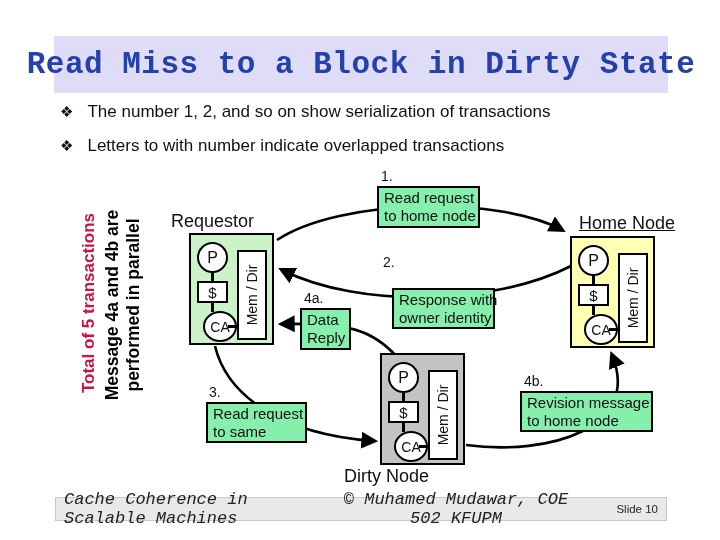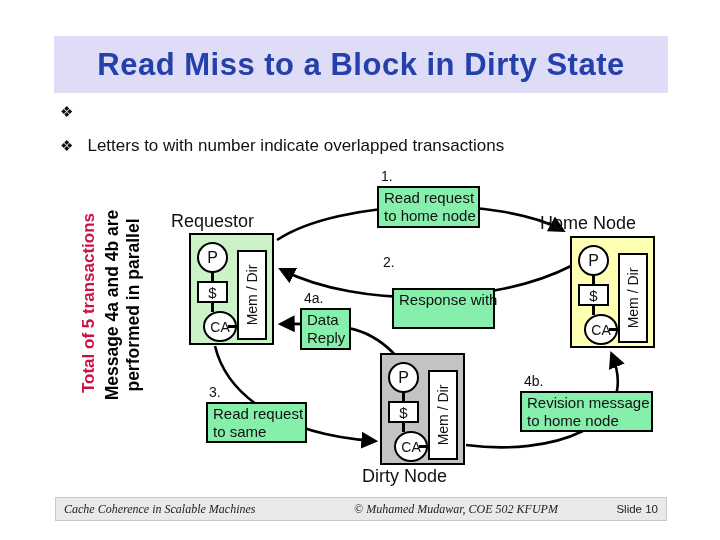--- a/index.html
+++ b/index.html
@@ -7,21 +7,21 @@
     width:720px;height:540px;position:relative;background:#ffffff;
     font-family:"Liberation Sans", sans-serif;overflow:hidden;color:#111;
   }
   .abs{position:absolute;}
   
   .title-band{
     left:54px;top:36px;width:614px;height:57px;
     background:var(--title-bg);display:flex;align-items:center;justify-content:center;
   }
   .title-text{
-    font-family:Liberation Sans, sans-serif;font-weight:bold;font-size:31px;
+    font-family:Liberation Mono, monospace;font-weight:bold;font-size:31px;
     color:var(--title-text);letter-spacing:0.5px;white-space:nowrap;
   }
   
   .bullet-row{left:60px;display:flex;align-items:flex-start;width:640px;}
   .bullet-marker{font-size:15px;margin-right:14px;line-height:21px;}
   .bullet-text{font-size:17px;line-height:21px;}
   
   .note{transform:rotate(-90deg);text-align:center;font-weight:bold;white-space:nowrap;}
   .note-red{left:-21px;top:293px;width:220px;height:20px;font-size:17px;color:var(--note-red);}
   .note-black{left:14px;top:283px;width:220px;height:44px;font-size:17.5px;line-height:21px;color:#000;}
@@ -60,35 +60,36 @@
   .msg-num{font-size:14px;z-index:3;}
   
   .arrows{left:0;top:0;z-index:1;}
   
   .footer-band{
     left:55px;top:497px;width:612px;height:24px;background:var(--footer-bg);
     border:1px solid #c9c9c9;box-sizing:border-box;display:flex;align-items:center;
     padding:0 8px;
   }
   .footer-left,.footer-center{
-    font-family:Liberation Serif, serif;font-style:italic;font-size:12px;color:#222;
+    font-family:Liberation Mono, monospace;font-style:italic;font-size:17px;color:#222;
   }
   .footer-left{width:260px;}
   .footer-center{flex:1;text-align:center;}
   .footer-right{font-size:11.5px;width:70px;text-align:right;color:#222;}
 </style>
 </head>
 <body>
 
 <div class="abs title-band">
   <span class="title-text">Read Miss to a Block in Dirty State</span>
 </div>
 
 <div class="abs bullet-row" style="top:101px;">
   <span class="bullet-marker">❖</span>
+  <span class="bullet-text">The number 1, 2, and so on show serialization of transactions</span>
 </div>
 <div class="abs bullet-row" style="top:135px;">
   <span class="bullet-marker">❖</span>
   <span class="bullet-text">Letters to with number indicate overlapped transactions</span>
 </div>
 
 <div class="abs note note-red">Total of 5 transactions</div>
 <div class="abs note note-black">
   <span>Message 4a and 4b are</span><br>
   <span>performed in parallel</span>
@@ -103,22 +104,22 @@
   <g fill="none" stroke="#000" stroke-width="2.6">
     <path d="M 277 240 C 340 198, 500 196, 562 230" marker-end="url(#arw)"></path>
     <path d="M 571 266 C 495 305, 360 309, 282 270" marker-end="url(#arw)"></path>
     <path d="M 215 346 C 226 392, 276 434, 374 441" marker-end="url(#arw)"></path>
     <path d="M 397 357 C 372 329, 348 323, 282 324" marker-end="url(#arw)"></path>
     <path d="M 466 445 C 550 456, 642 428, 612 355" marker-end="url(#arw)"></path>
   </g>
 </svg>
 
 <div class="abs node-label" style="left:171px;top:211px;">Requestor</div>
-<div class="abs node-label" style="left:540px;top:213px;">Home Node</div>
-<div class="abs node-label" style="left:362px;top:466px;">Dirty Node</div>
+<div class="abs node-label" style="left:579px;top:213px;text-decoration:underline;">Home Node</div>
+<div class="abs node-label" style="left:344px;top:466px;">Dirty Node</div>
 
 <div class="abs node node-requestor" style="left:189px;top:233px;">
   <div class="p-circle">
       <span>P</span>
     </div>
   <div class="conn conn-p-cache"></div>
   <div class="cache-box">
       <span>$</span>
     </div>
   <div class="conn conn-cache-ca"></div>
@@ -172,20 +173,21 @@
 <div class="abs msg-num" style="left:209px;top:384px;">3.</div>
 <div class="abs msg-num" style="left:304px;top:290px;">4a.</div>
 <div class="abs msg-num" style="left:524px;top:373px;">4b.</div>
 
 <div class="abs msg" style="left:377px;top:186px;width:103px;height:42px;">
   <span>Read request</span>
   <span>to home node</span>
 </div>
 <div class="abs msg" style="left:392px;top:272px;width:103px;height:41px;margin-top:16px;">
   <span>Response with</span>
+  <span>owner identity</span>
 </div>
 <div class="abs msg" style="left:206px;top:402px;width:101px;height:41px;">
   <span>Read request</span>
   <span>to same</span>
 </div>
 <div class="abs msg" style="left:300px;top:308px;width:51px;height:42px;">
   <span>Data</span>
   <span>Reply</span>
 </div>
 <div class="abs msg" style="left:520px;top:391px;width:133px;height:41px;">

